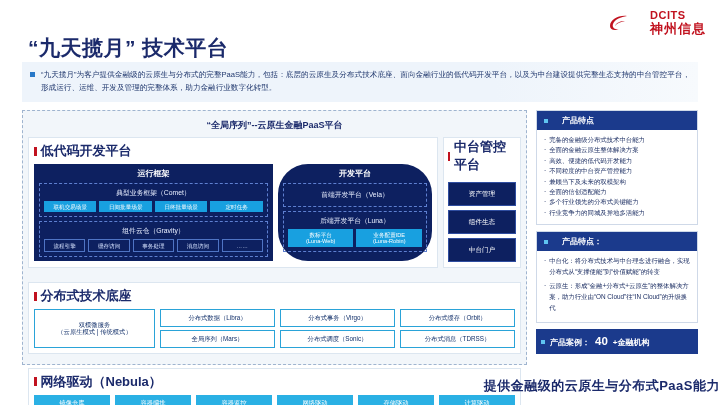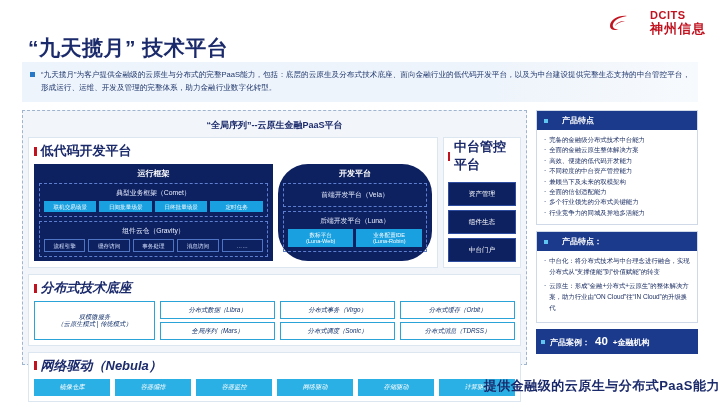--- a/index.html
+++ b/index.html
@@ -99,21 +99,21 @@
   .ctrl {
     width: 78px; background: #fff; border: 1px solid #dce6f0; padding: 0 4px 5px 4px;
     display: flex; flex-direction: column;
   }
   .ctrl-item {
     background: #0d2060; color: #fff; font-size: 6.6px; text-align: center;
     padding: 6.5px 0; margin-top: 4px; border: 1px solid #2f4da0;
   }
 
   
-  .band { margin-top: 6px; font-style: italic; }
+  .band { margin-top: 14px; }
   .band-grid { display: flex; gap: 5px; }
   .cell-out {
     flex: 1; border: 1px solid #2aa3d8; background: #fff;
     font-size: 6.3px; color: #12306a; text-align: center;
     padding: 4px 2px; line-height: 1.25;
   }
   .cell-col { flex: 1; display: flex; flex-direction: column; gap: 3px; }
   .cyan {
     flex: 1; background: #2ab0e4; color: #fff; font-size: 6.3px;
     text-align: center; padding: 4px 2px;

